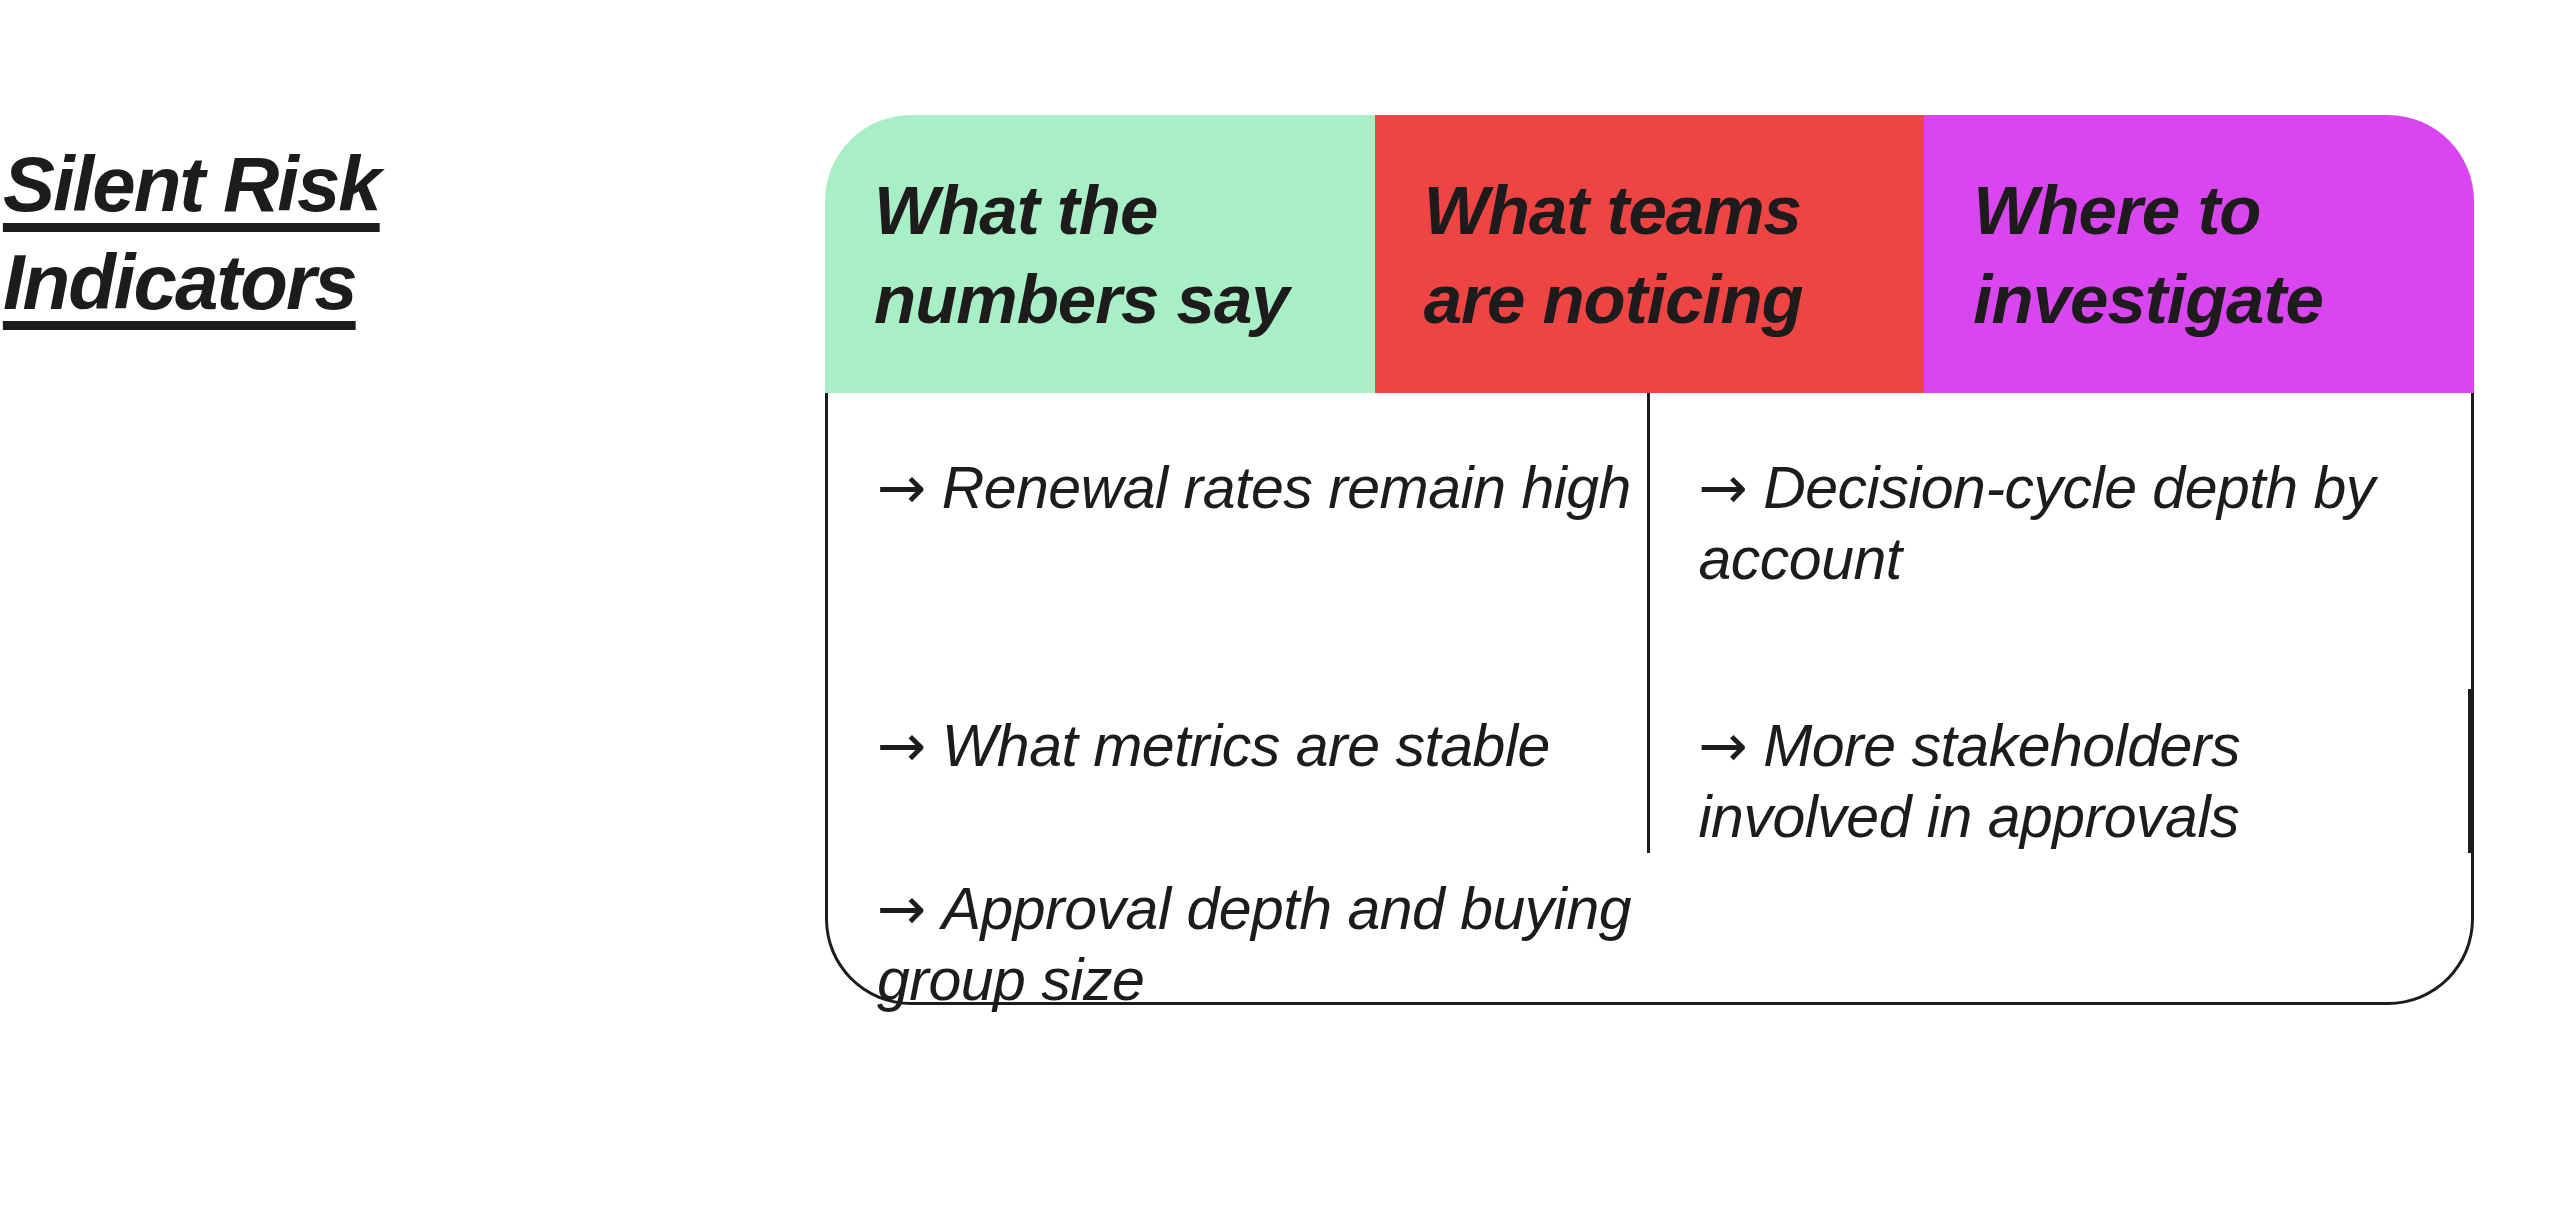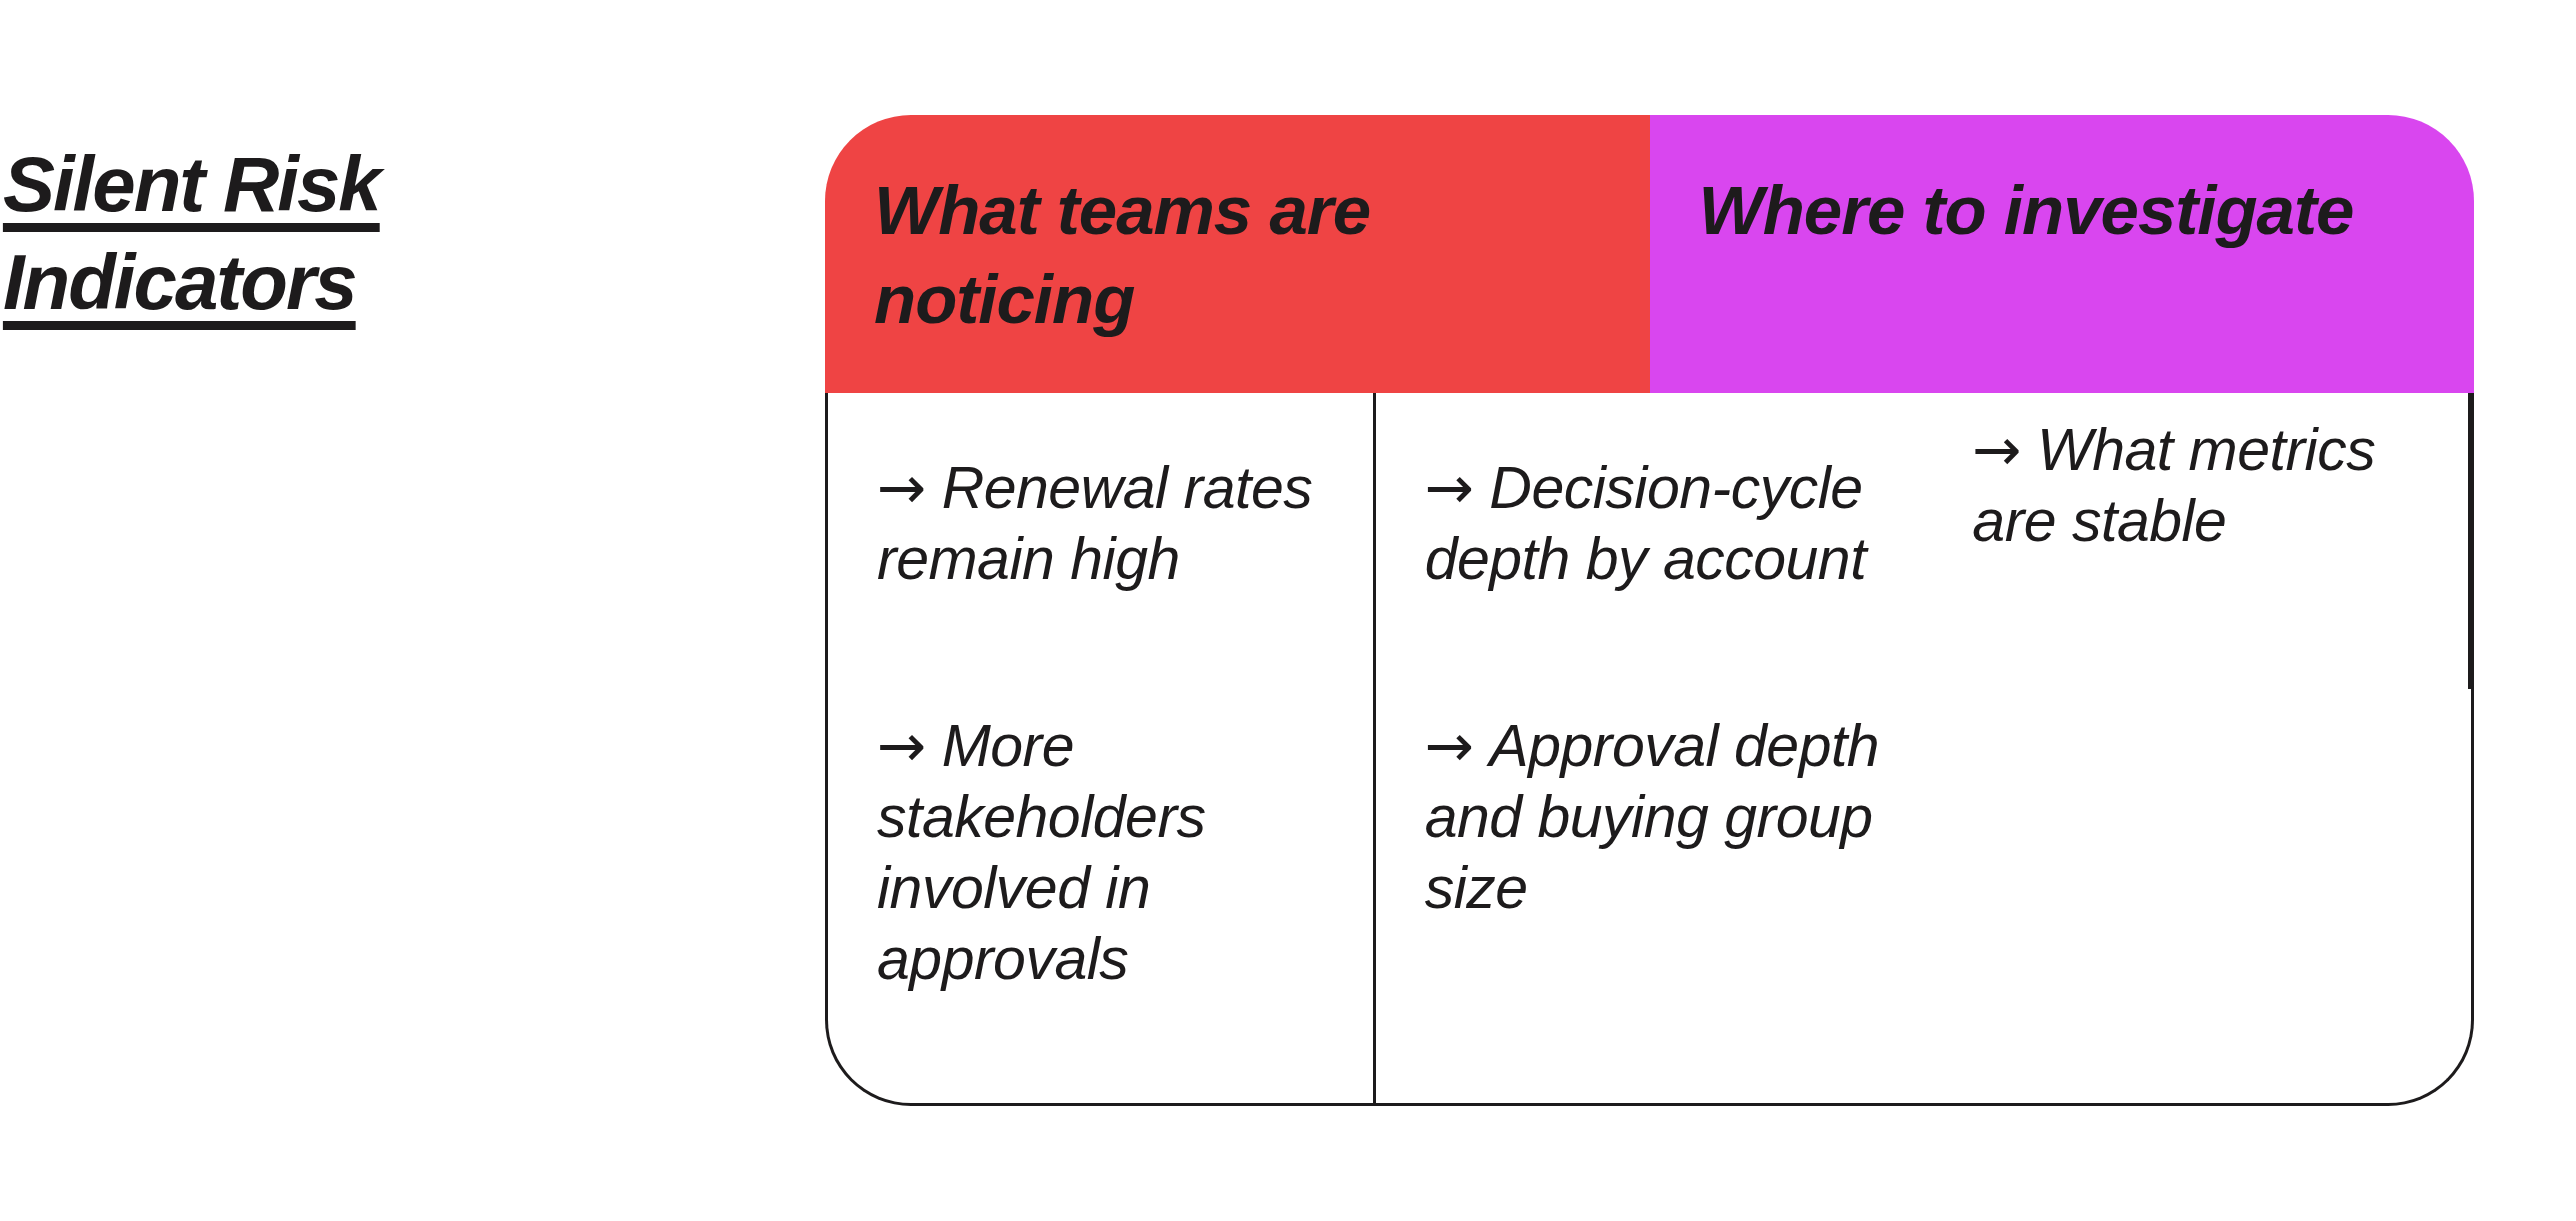--- a/index.html
+++ b/index.html
@@ -48,23 +48,23 @@
     flex: 1 1 0;
     padding: 51px 29px 0 49px;
     font-size: 69px;
     font-weight: 700;
     line-height: 89px;
     letter-spacing: -1px;
     color: #1d1b1c;
   }
   .body-grid {
     display: grid;
-    grid-template-columns: 1fr 1fr 1fr;
+    grid-template-columns: 1fr 1fr;
     grid-template-rows: 296px auto;
-    height: 713px;
+    height: 612px;
     border: 3.9px solid #1d1b1c;
     border-top: none;
     border-radius: 0 0 86px 86px;
     background: #ffffff;
   }
   .body-cell {
     padding: 59px 9.8px 0 49px;
     font-size: 59px;
     line-height: 71px;
     letter-spacing: -0.5px;
@@ -80,20 +80,21 @@
 </head>
 <body>
 
 <div class="canvas">
 
   <h1 class="page-title">Silent Risk Indicators</h1>
 
   <div class="risk-table">
 
     <div class="header-row">
+      <div class="header-cell" style="background-color: rgb(169, 239, 198);">What the numbers say</div>
       <div class="header-cell" style="background-color: #ef4444;">What teams are noticing</div>
       <div class="header-cell" style="background-color: #d946ef;">Where to investigate</div>
     </div>
 
     <div class="body-grid">
 
       <div class="body-cell divider">
         <p><span class="arrow">→</span><span>Renewal rates remain high</span></p>
       </div>
       <div class="body-cell">

